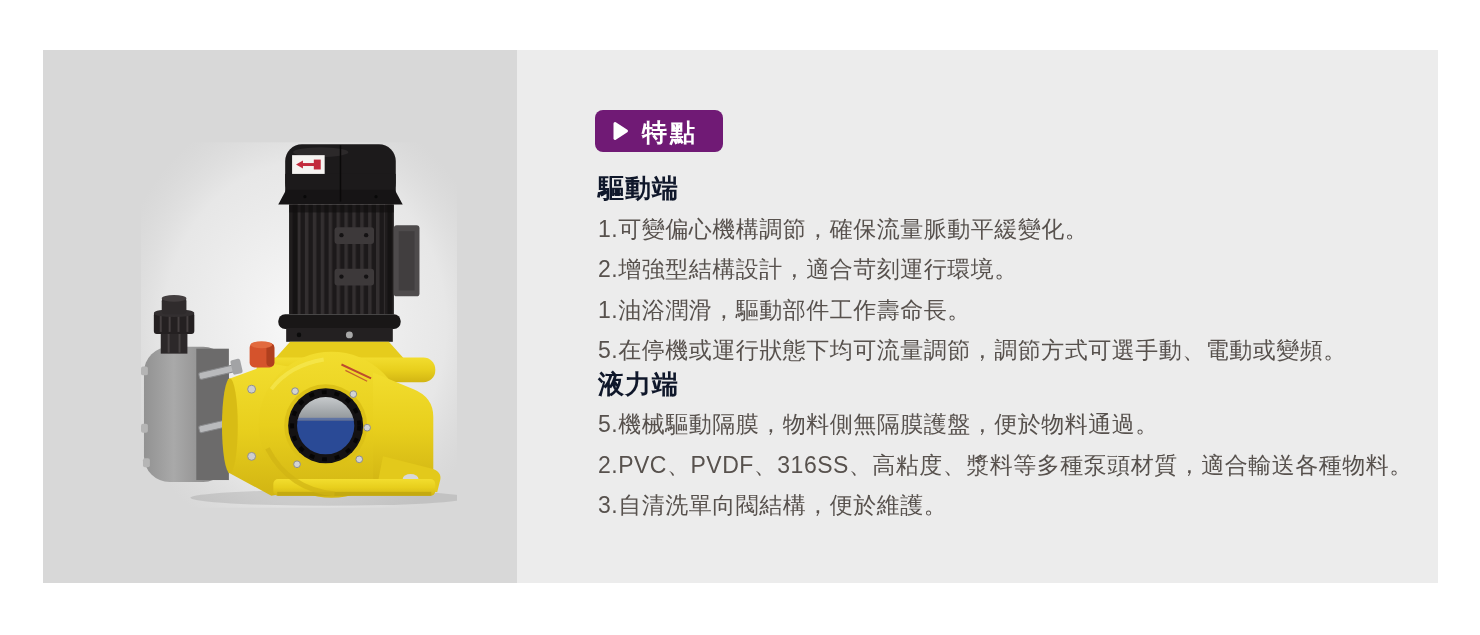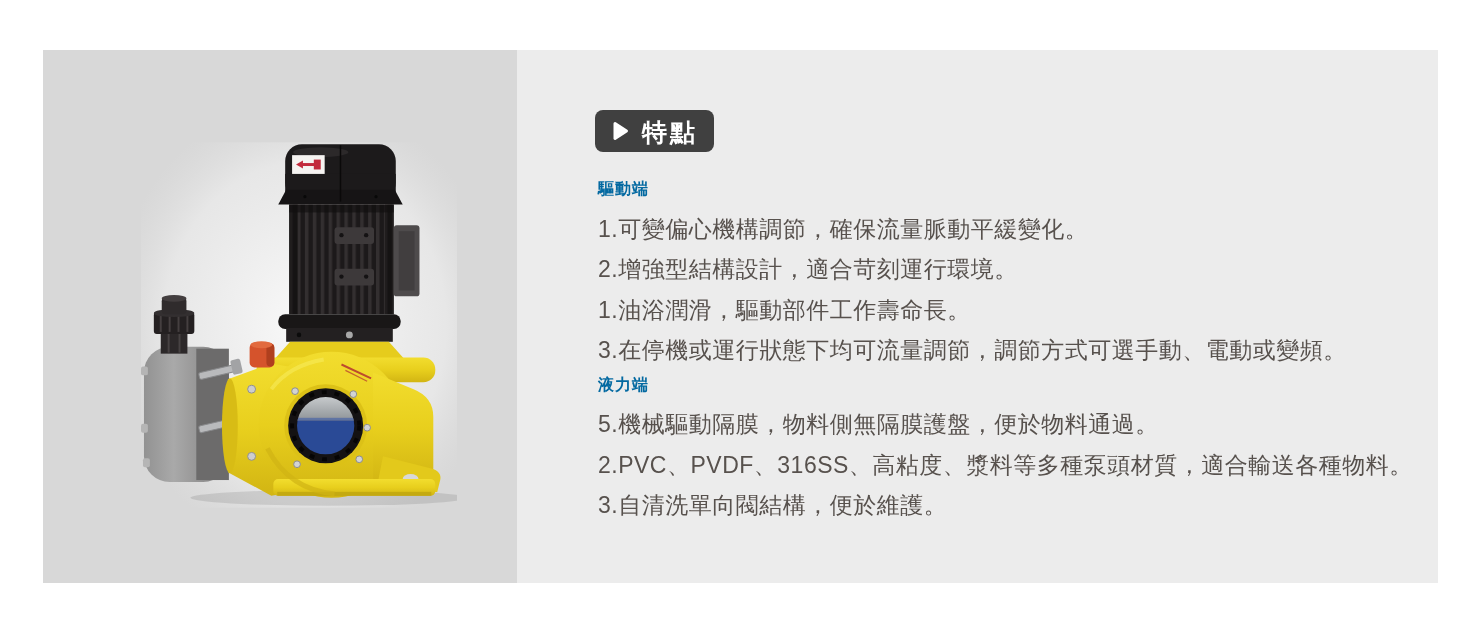--- a/index.html
+++ b/index.html
@@ -6,33 +6,33 @@
   body{
     width:1480px;height:635px;background:#ffffff;position:relative;overflow:hidden;
     font-family:"Liberation Sans","DejaVu Sans",sans-serif;
   }
   .stage{position:absolute;left:43px;top:50px;width:1395px;height:533px;display:flex;}
   .image-panel{width:474px;height:533px;background:#d8d8d8;position:relative;flex:0 0 auto;}
   .pump-svg{position:absolute;left:98px;top:92px;}
   .text-panel{flex:1 1 auto;background:#ececec;position:relative;}
   .feature-badge{
     position:absolute;left:78px;top:60px;height:42px;
-    background:#404040;border-radius:8px;
-    display:inline-flex;align-items:center;gap:13px;padding:0 16px 0 17px;
+    background:#701a75;border-radius:8px;
+    display:inline-flex;align-items:center;gap:13px;padding:0 25px 0 17px;
     box-sizing:border-box;
   }
   .feature-badge .label{
     color:#ffffff;font-size:25px;font-weight:700;letter-spacing:3px;
     line-height:1;padding-top:2px;white-space:nowrap;
   }
   .features{
     position:absolute;left:81px;top:122px;width:790px;
     font-size:23px;line-height:33.5px;color:#57514d;letter-spacing:0.5px;
   }
-  .features .heading{font-weight:700;color:#0369a1;font-size:16px;letter-spacing:1px;}
+  .features .heading{font-weight:700;color:#0f172a;font-size:26px;letter-spacing:1px;}
   .features .line{white-space:nowrap;margin-top:7px;}
 </style>
 </head>
 <body>
 
 <div class="stage">
 
   <div class="image-panel">
     <svg class="pump-svg" width="316" height="366" viewBox="0 0 320 370" aria-hidden="true">
       <defs>
@@ -174,21 +174,21 @@
         <path d="M3 2.5 L14.5 10 L3 17.5 Z" fill="#ffffff" stroke="#ffffff" stroke-width="3" stroke-linejoin="round"></path>
       </svg>
       <span class="label">特點</span>
     </div>
 
     <div class="features">
       <div class="heading">驅動端</div>
       <div class="line">1.可變偏心機構調節，確保流量脈動平緩變化。</div>
       <div class="line">2.增強型結構設計，適合苛刻運行環境。</div>
       <div class="line">1.油浴潤滑，驅動部件工作壽命長。</div>
-      <div class="line">3.在停機或運行狀態下均可流量調節，調節方式可選手動、電動或變頻。</div>
+      <div class="line">5.在停機或運行狀態下均可流量調節，調節方式可選手動、電動或變頻。</div>
       <div class="heading">液力端</div>
       <div class="line">5.機械驅動隔膜，物料側無隔膜護盤，便於物料通過。</div>
       <div class="line">2.PVC、PVDF、316SS、高粘度、漿料等多種泵頭材質，適合輸送各種物料。</div>
       <div class="line">3.自清洗單向閥結構，便於維護。</div>
     </div>
 
   </div>
 </div>
 
 </body></html>

